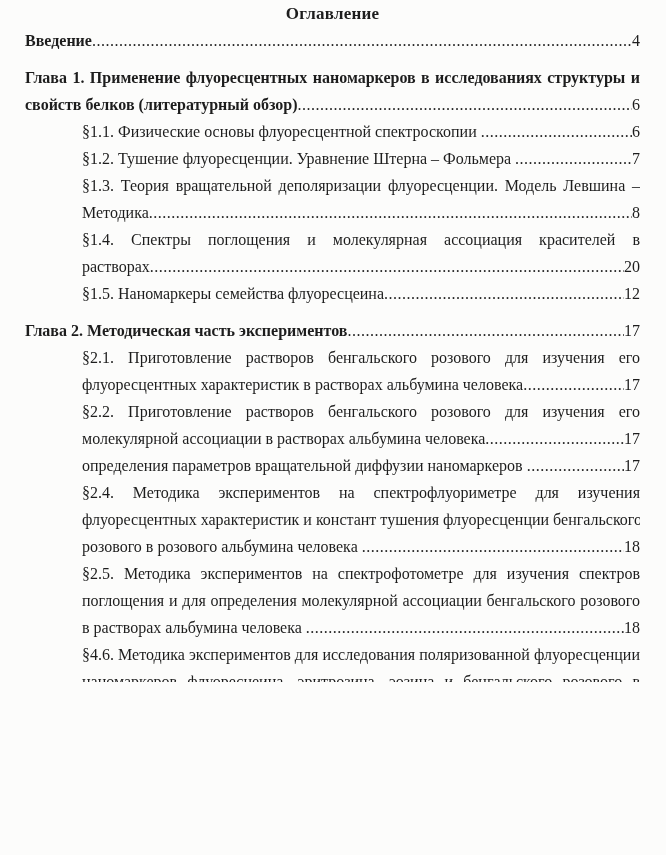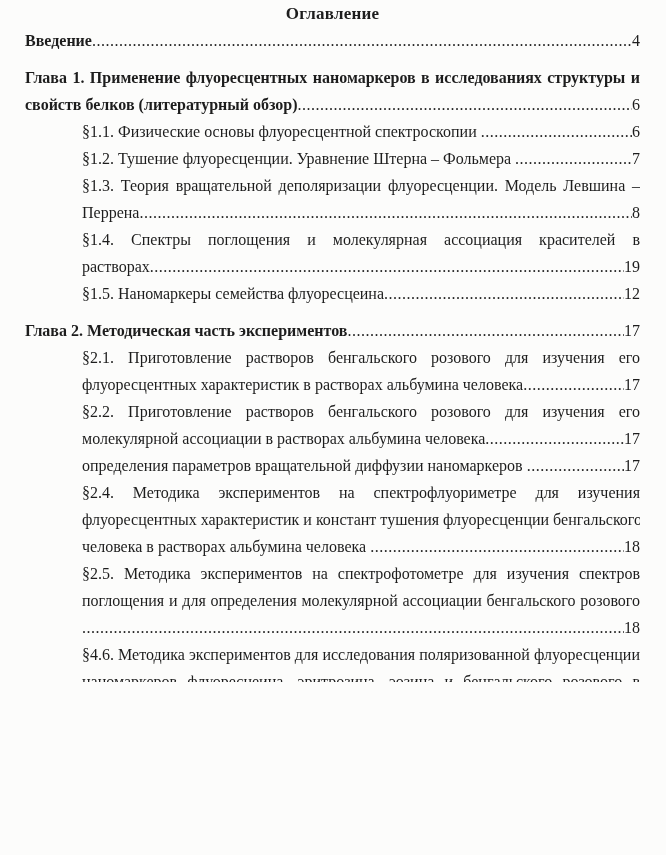--- a/index.html
+++ b/index.html
@@ -90,31 +90,31 @@
       <div class="entry indent">
         <div class="line leader">
           <span class="toc-label">§1.2. Тушение флуоресценции. Уравнение Штерна – Фольмера </span>
           <span class="dots"></span>
           <span class="pagenum">7</span>
         </div>
       </div>
       <div class="entry indent">
         <div class="line fill"><span class="toc-label">§1.3. Теория вращательной деполяризации флуоресценции. Модель Левшина –</span></div>
         <div class="line leader">
-          <span class="toc-label">Перрена</span>
+          <span class="toc-label">Методика</span>
           <span class="dots"></span>
           <span class="pagenum">8</span>
         </div>
       </div>
       <div class="entry indent">
         <div class="line fill"><span class="toc-label">§1.4. Спектры поглощения и молекулярная ассоциация красителей в</span></div>
         <div class="line leader">
           <span class="toc-label">растворах</span>
           <span class="dots"></span>
-          <span class="pagenum">19</span>
+          <span class="pagenum">20</span>
         </div>
       </div>
       <div class="entry indent">
         <div class="line leader">
           <span class="toc-label">§1.5. Наномаркеры семейства флуоресцеина</span>
           <span class="dots"></span>
           <span class="pagenum">12</span>
         </div>
       </div>
       <div class="entry bold gap">
@@ -144,29 +144,30 @@
         <div class="line leader">
           <span class="toc-label">определения параметров вращательной диффузии наномаркеров </span>
           <span class="dots"></span>
           <span class="pagenum">17</span>
         </div>
       </div>
       <div class="entry indent">
         <div class="line fill"><span class="toc-label">§2.4. Методика экспериментов на спектрофлуориметре для изучения</span></div>
         <div class="line fill"><span class="toc-label">флуоресцентных характеристик и констант тушения флуоресценции бенгальского</span></div>
         <div class="line leader">
-          <span class="toc-label">человека в растворах альбумина человека </span>
+          <span class="toc-label">розового в розового альбумина человека </span>
           <span class="dots"></span>
           <span class="pagenum">18</span>
         </div>
       </div>
       <div class="entry indent">
         <div class="line fill"><span class="toc-label">§2.5. Методика экспериментов на спектрофотометре для изучения спектров</span></div>
         <div class="line fill"><span class="toc-label">поглощения и для определения молекулярной ассоциации бенгальского розового</span></div>
         <div class="line leader">
+          <span class="toc-label">в растворах альбумина человека </span>
           <span class="dots"></span>
           <span class="pagenum">18</span>
         </div>
       </div>
       <div class="entry indent">
         <div class="line fill"><span class="toc-label">§4.6. Методика экспериментов для исследования поляризованной флуоресценции</span></div>
         <div class="line fill"><span class="toc-label">наномаркеров флуоресцеина, эритрозина, эозина и бенгальского розового в</span></div>
         <div class="line leader">
           <span class="toc-label">растворах сывороточного альбумина человека </span>
           <span class="dots"></span>

